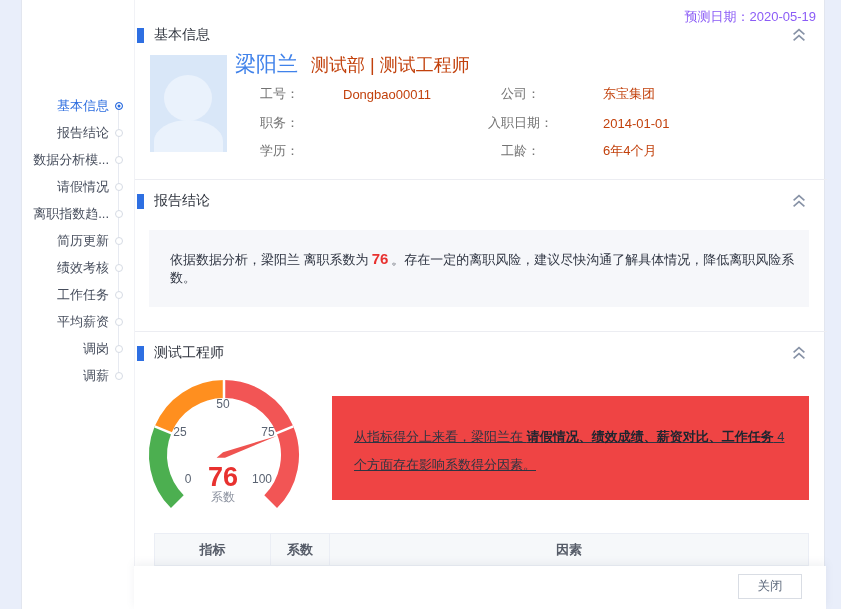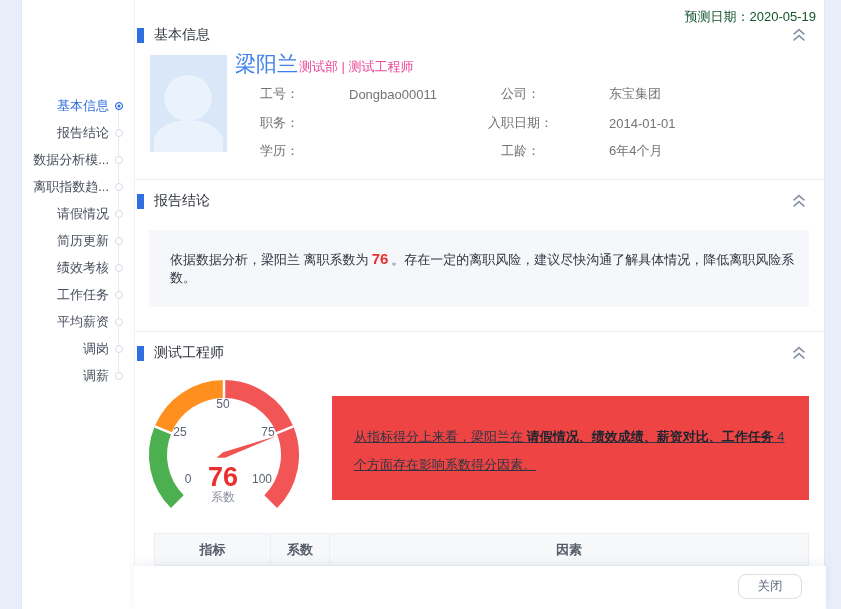--- a/index.html
+++ b/index.html
@@ -11,57 +11,57 @@
   .sidebar { position:absolute; left:0; top:92px; width:112px; }
   .sidebar .line { position:absolute; left:96px; top:14px; width:1px; height:271px; background:#e7eaf1; }
   .nav-item { position:relative; height:27.1px; display:flex; align-items:center; justify-content:flex-end;
               padding-right:25px; font-size:13px; color:#474e5d; cursor:pointer; }
   .nav-item .dot { position:absolute; right:15px; top:50%; transform:translate(50%,-50%);
                    width:8px; height:8px; border-radius:50%; background:#fff; border:1px solid #d6dbe4; }
   .nav-item.active { color:#2b6cdf; }
   .nav-item.active .dot { background:#2b6cdf; border:1px solid #2b6cdf; box-shadow:inset 0 0 0 1.5px #fff; }
   
   .main { position:absolute; left:112px; top:0; width:692px; height:609px; border-left:1px solid #f1f2f6; }
-  .predict-date { position:absolute; top:8px; right:10px; font-size:13px; color:#14532d; }
+  .predict-date { position:absolute; top:8px; right:10px; font-size:13px; color:#8b5cf6; }
   .sec-head { position:absolute; left:2px; display:flex; align-items:center; height:16px; }
   .sec-head .marker { width:7px; height:15px; background:#2e6fe2; margin-right:10px; }
   .sec-head .sec-title { font-size:14px; color:#30353f; }
   .collapse-btn { position:absolute; right:19px; width:16px; height:14px; cursor:pointer; }
   .divider { position:absolute; left:0; width:692px; height:1px; background:#ecedf2; }
   
   .avatar { position:absolute; left:15px; top:55px; width:77px; height:97px; background:#d9e7f8; overflow:hidden; }
   .avatar .head { position:absolute; left:14px; top:20px; width:48px; height:46px; border-radius:50%; background:#eaf2fc; }
   .avatar .body { position:absolute; left:4px; bottom:-10px; width:69px; height:42px; border-radius:50% 50% 0 0; background:#eaf2fc; }
   .name-row { position:absolute; left:100px; top:50px; display:flex; align-items:baseline; }
   .emp-name { font-size:21px; color:#4082ea; }
-  .emp-sub { font-size:13px; color:#ec4899; margin-left:1px; }
+  .emp-sub { font-size:18px; color:#c2410c; margin-left:13px; }
   .field { position:absolute; display:flex; font-size:13px; height:16px; align-items:center; }
   .field .f-label { width:81px; text-align:center; color:#737373; white-space:nowrap; }
-  .field .f-value { margin-left:29px; color:#737373; white-space:nowrap; }
+  .field .f-value { margin-left:23px; color:#c2410c; white-space:nowrap; }
   .fl { left:104px; } .fr { left:345px;gap:19px; }
   .row0 { top:86px; } .row1 { top:115px; } .row2 { top:143px; }
   
   .concl-box { position:absolute; left:14px; top:230px; width:660px; height:77px; background:#f6f7fa;
                display:flex; align-items:center; padding-left:21px; font-size:13px; color:#2f3542; }
   .score-red { color:#e8312f; font-size:15px; font-weight:bold; padding:0 3px; }
   
   .gauge-svg { position:absolute; left:4px; top:378px; }
   .summary-box { position:absolute; left:197px; top:396px; width:477px; height:104px; background:#ef4444;
                  padding:27px 20px 0 22px; font-size:13px; line-height:28px; color:#2f3542;text-decoration:underline; }
   .summary-box b { color:#20252f; }
   .ind-table { position:absolute; left:19px; top:533px; width:655px; height:33px; display:flex;
                background:#f6f8fa; border:1px solid #ebeef5; }
   .ind-th { display:flex; align-items:center; justify-content:center; font-size:13px; font-weight:bold;
             color:#565c68; border-right:1px solid #ebeef5; }
   .ind-th:nth-child(1){ width:116px; } .ind-th:nth-child(2){ width:59px; } .ind-th:nth-child(3){ flex:1; border-right:none; }
   
   .footer { position:absolute; left:112px; bottom:0; width:692px; height:43px; background:#fff;
             box-shadow:0 -3px 8px rgba(120,130,150,0.10); }
   .close-btn { position:absolute; right:24px; top:8px; width:64px; height:25px; background:#fff;
-               border:1px solid #d9dde4; border-radius:8px; font-size:12.5px; color:#5f6b7e;
+               border:1px solid #d9dde4; border-radius:0; font-size:12.5px; color:#5f6b7e;
                display:flex; align-items:center; justify-content:center; cursor:pointer;
                font-family:"Liberation Sans","DejaVu Sans",sans-serif; }
 </style>
 </head>
 <body>
 
 <div class="modal">
 
   <div class="sidebar">
     <div class="line"></div>
@@ -71,25 +71,25 @@
       </div>
       <div class="nav-item">
         <span>报告结论</span>
         <span class="dot"></span>
       </div>
       <div class="nav-item">
         <span>数据分析模...</span>
         <span class="dot"></span>
       </div>
       <div class="nav-item">
+        <span>请假情况</span>
+        <span class="dot"></span>
+      </div>
+      <div class="nav-item">
         <span>离职指数趋...</span>
-        <span class="dot"></span>
-      </div>
-      <div class="nav-item">
-        <span>请假情况</span>
         <span class="dot"></span>
       </div>
       <div class="nav-item">
         <span>简历更新</span>
         <span class="dot"></span>
       </div>
       <div class="nav-item">
         <span>绩效考核</span>
         <span class="dot"></span>
       </div>

